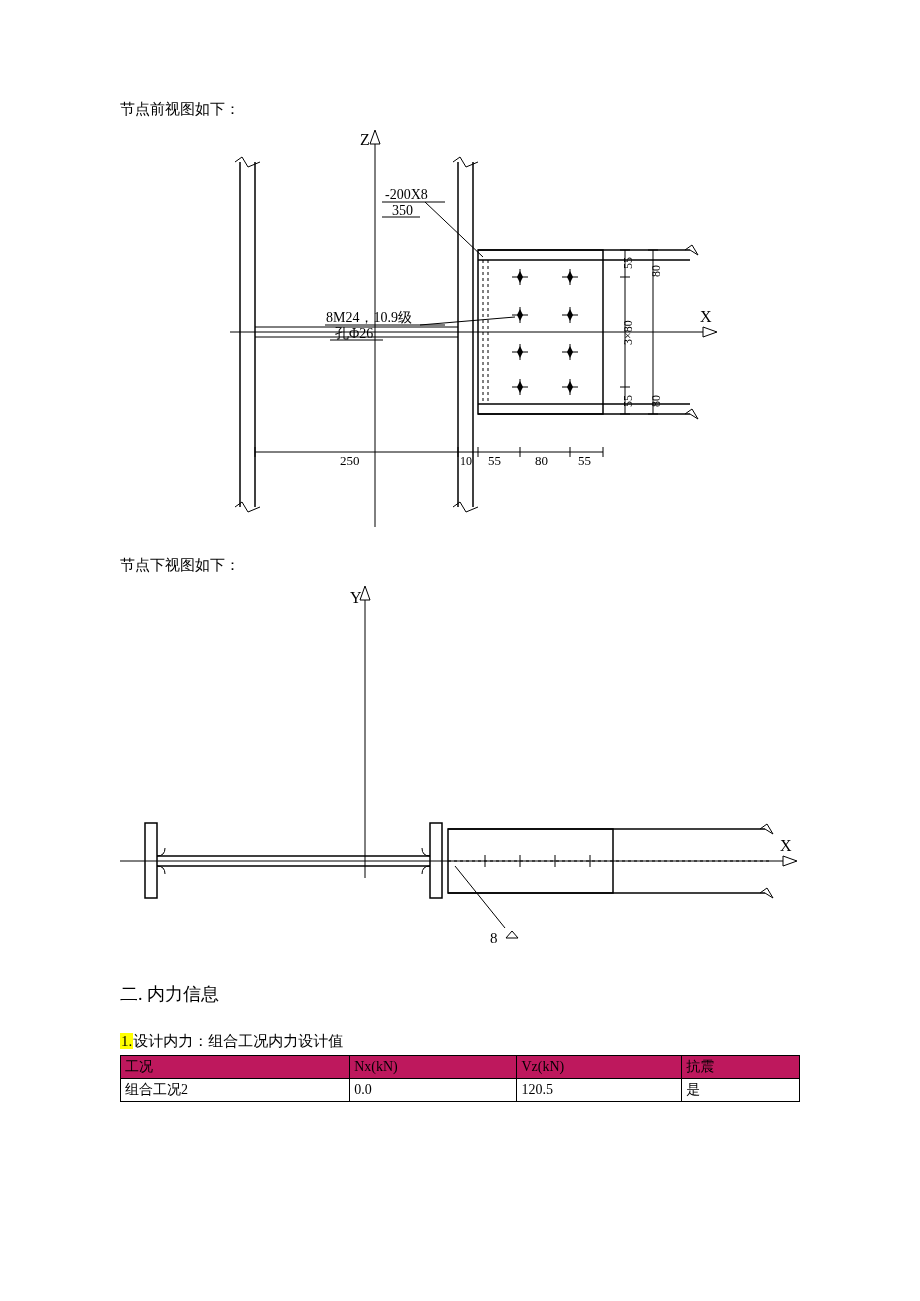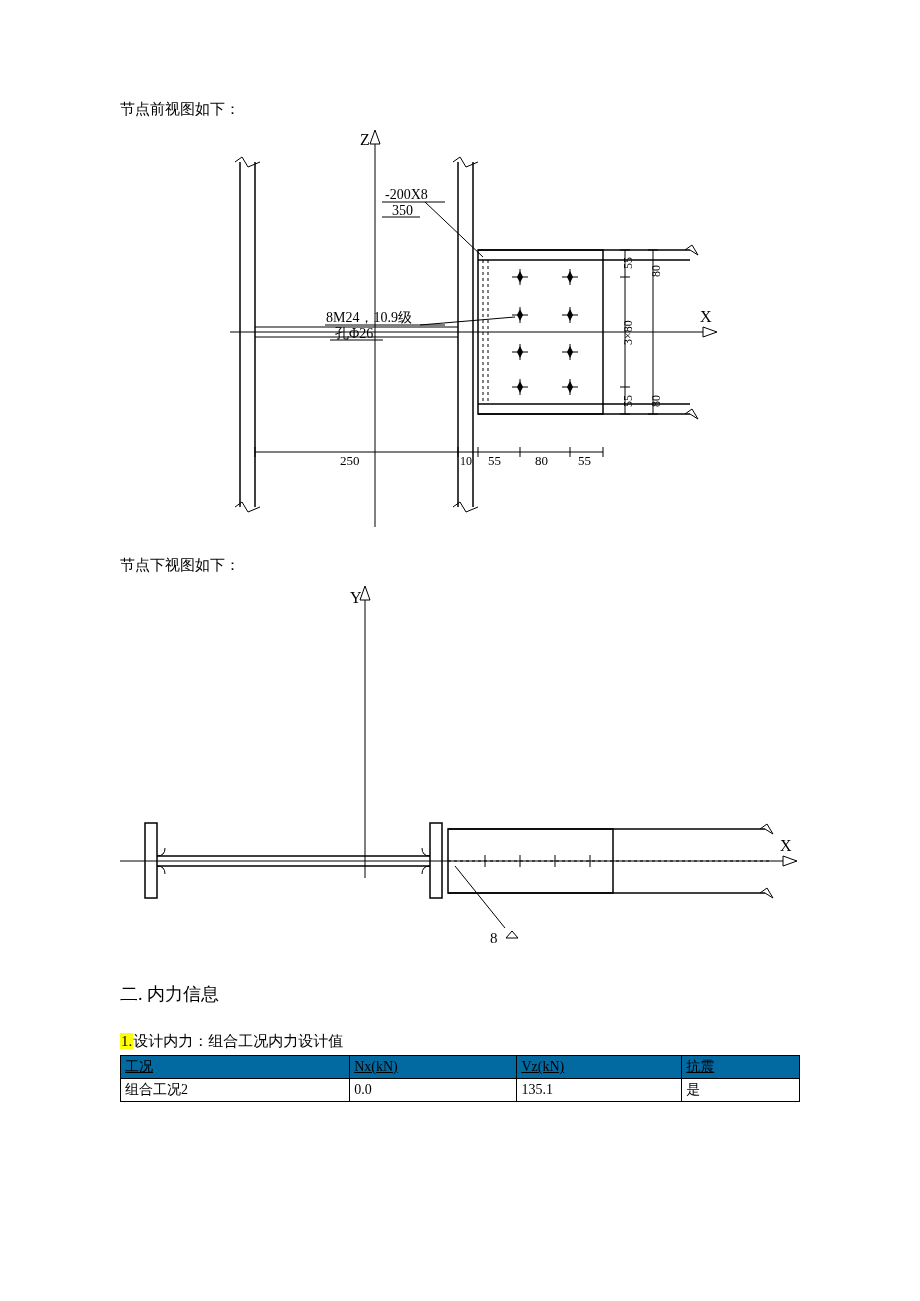--- a/index.html
+++ b/index.html
@@ -11,21 +11,21 @@
       color: #000;
       font-size: 15px;
     }
     .caption { margin-bottom: 8px; }
     .diagram-container { text-align: center; margin-bottom: 25px; }
     .section-heading { font-size: 18px; font-weight: normal; margin: 25px 0 14px 0; }
     .sub-heading { margin-bottom: 4px; margin-top: 26px; }
     .hl { background: #ffff00; padding: 0 1px; }
     table { border-collapse: collapse; width: 100%; font-size: 14px; }
     th, td { border: 1px solid #000; text-align: left; padding: 2px 4px; font-weight: normal; height: 22px; }
-    th { background: #0369a1; text-decoration: underline; }
+    th { background: #be185d; }
     svg { display: inline-block; }
   </style>
 </head>
 <body>
 
 <p class="caption">节点前视图如下：</p>
 
 <div class="diagram-container">
   <svg width="520" height="400" viewBox="0 0 520 400">
 
@@ -202,17 +202,17 @@
       <th>工况</th>
       <th>Nx(kN)</th>
       <th>Vz(kN)</th>
       <th>抗震</th>
     </tr>
   </thead>
   <tbody>
     <tr>
       <td>组合工况2</td>
       <td>0.0</td>
-      <td>135.1</td>
+      <td>120.5</td>
       <td>是</td>
     </tr>
   </tbody>
 </table>
 
 </body></html>

